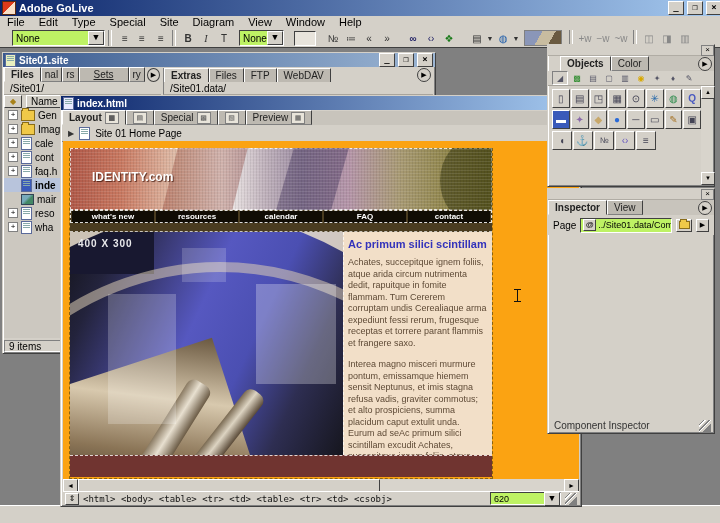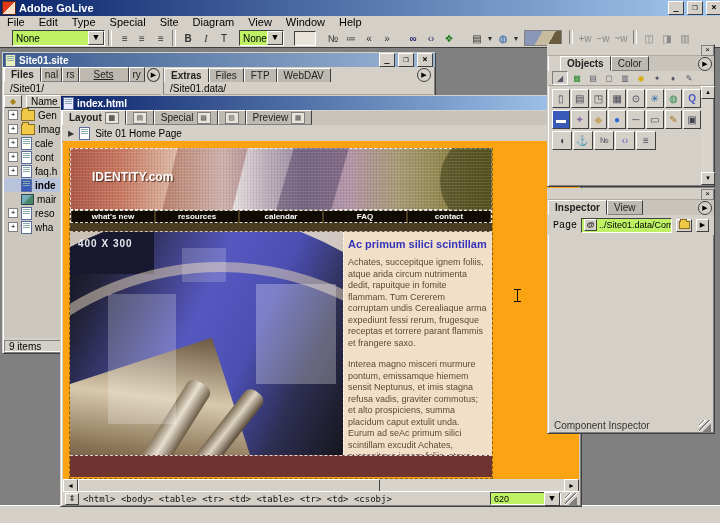--- a/index.html
+++ b/index.html
@@ -398,21 +398,21 @@
     <div style="height:15px;display:flex;align-items:flex-end;background:#c8c4bc;">
       <span class="tab active">
           <span>Inspector</span>
         </span>
       <span class="tab">
           <span>View</span>
         </span>
       <span class="flyout" style="margin-left:auto;margin-right:2px;">▶</span>
     </div>
     <div style="height:20px;display:flex;align-items:center;gap:4px;padding:0 5px;background:#d4d0c8;">
-      <span style="font-size:10px;font-family:Liberation Mono, monospace;">Page</span>
+      <span style="font-size:10px;">Page</span>
       <span class="sunken" style="flex:1;height:13px;display:inline-flex;align-items:center;gap:2px;padding:0 2px;overflow:hidden;">
         <span class="bevel-out" style="width:11px;height:10px;font-size:8px;line-height:10px;text-align:center;flex:0 0 auto;">@</span>
         <span style="font-size:9px;white-space:nowrap;">../Site01.data/Components/id_b</span>
       </span>
       <span class="bevel-out" style="width:14px;height:11px;display:inline-flex;align-items:center;justify-content:center;flex:0 0 auto;">
           <span class="ico-folder" style="width:9px;height:6px;"></span>
         </span>
       <span class="bevel-out" style="width:11px;height:11px;font-size:7px;line-height:10px;text-align:center;flex:0 0 auto;">▶</span>
     </div>
     <div style="position:absolute;left:1px;right:1px;top:60px;bottom:14px;background:#d4d0c8;"></div>

